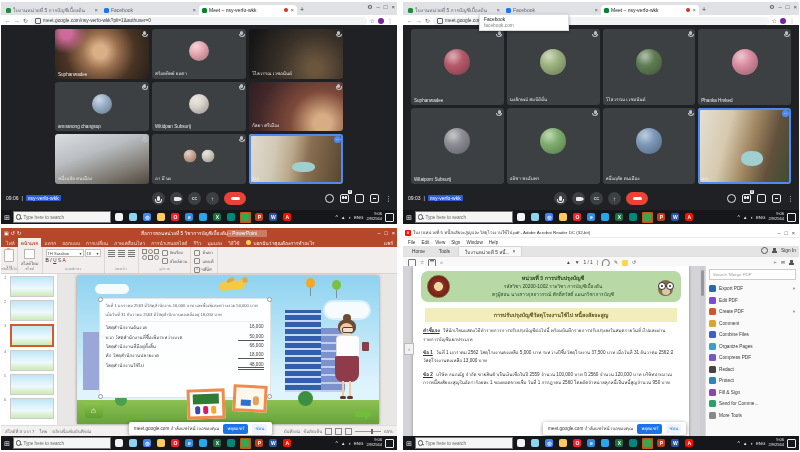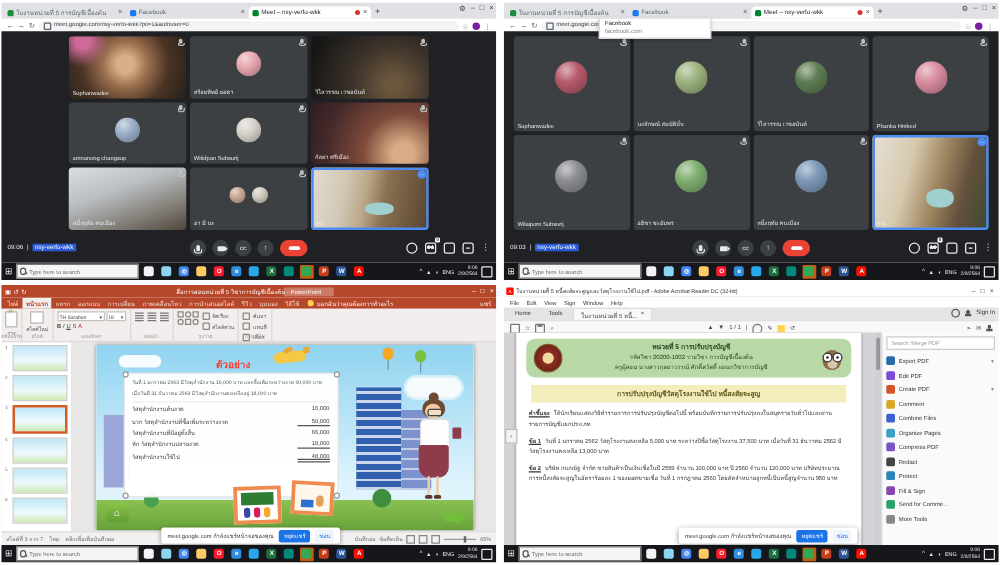--- a/index.html
+++ b/index.html
@@ -791,21 +791,20 @@
         <div class="bldgB"></div>
         <div class="bldgC"></div>
         <div class="grass"></div>
         <div class="lamp"></div>
         <div class="treeA"></div>
         <div class="treeB"></div>
         <div class="plane"></div>
         <div class="balloon1"></div>
         <div class="balloon2"></div>
         <div class="cloudB"></div>
-        <div class="s-title">ตัวอย่าง</div>
         <div class="card">
           <div class="para">วันที่ 1 มกราคม 2563 มีวัสดุสำนักงาน 16,000 บาท และซื้อเพิ่มระหว่างงวด 50,000 บาท</div>
           <div class="para">เมื่อวันที่ 31 ธันวาคม 2563 มีวัสดุสำนักงานคงเหลืออยู่ 18,000 บาท</div>
           <div class="rows" id="srows">
               <div class="srow">
                 <span class="lab">วัสดุสำนักงานต้นงวด</span>
                 <span class="val">16,000</span>
               </div>
               <div class="srow">
                 <span class="lab">บวก วัสดุสำนักงานที่ซื้อเพิ่มระหว่างงวด</span>

